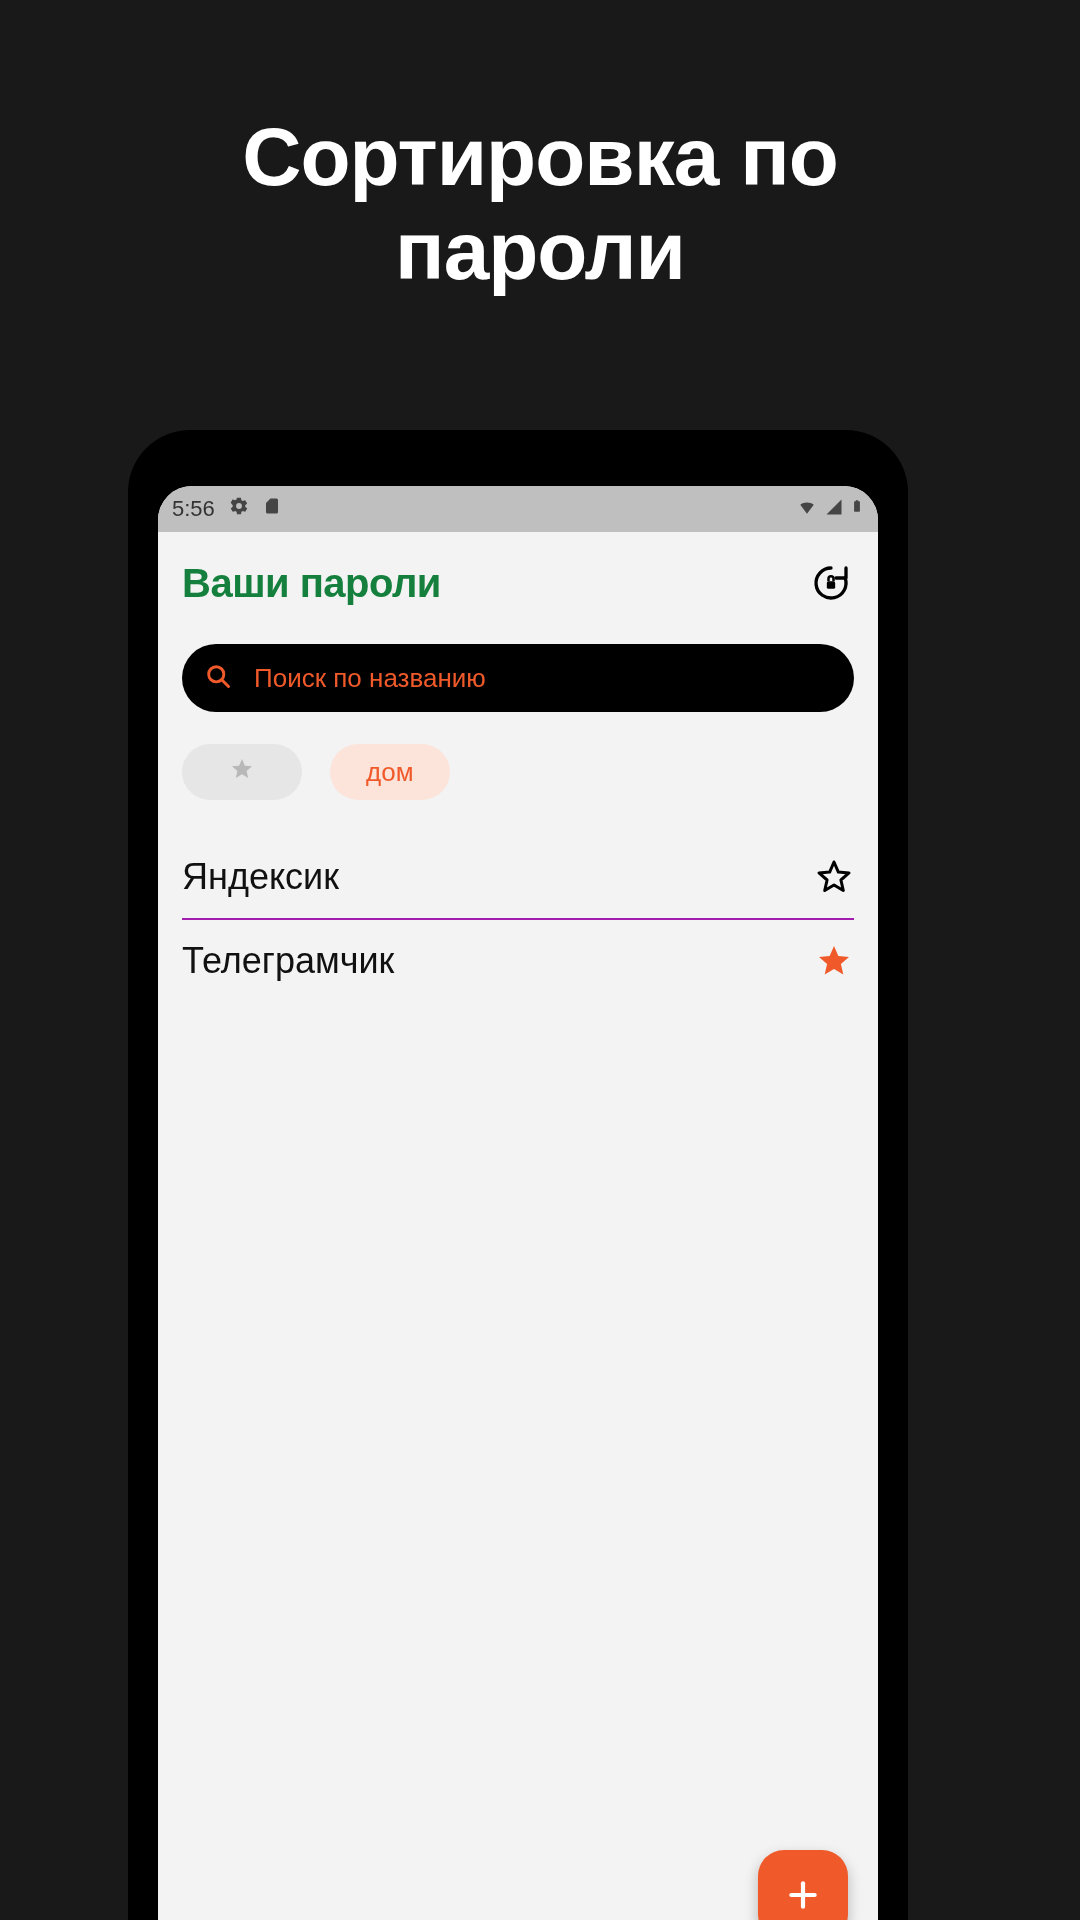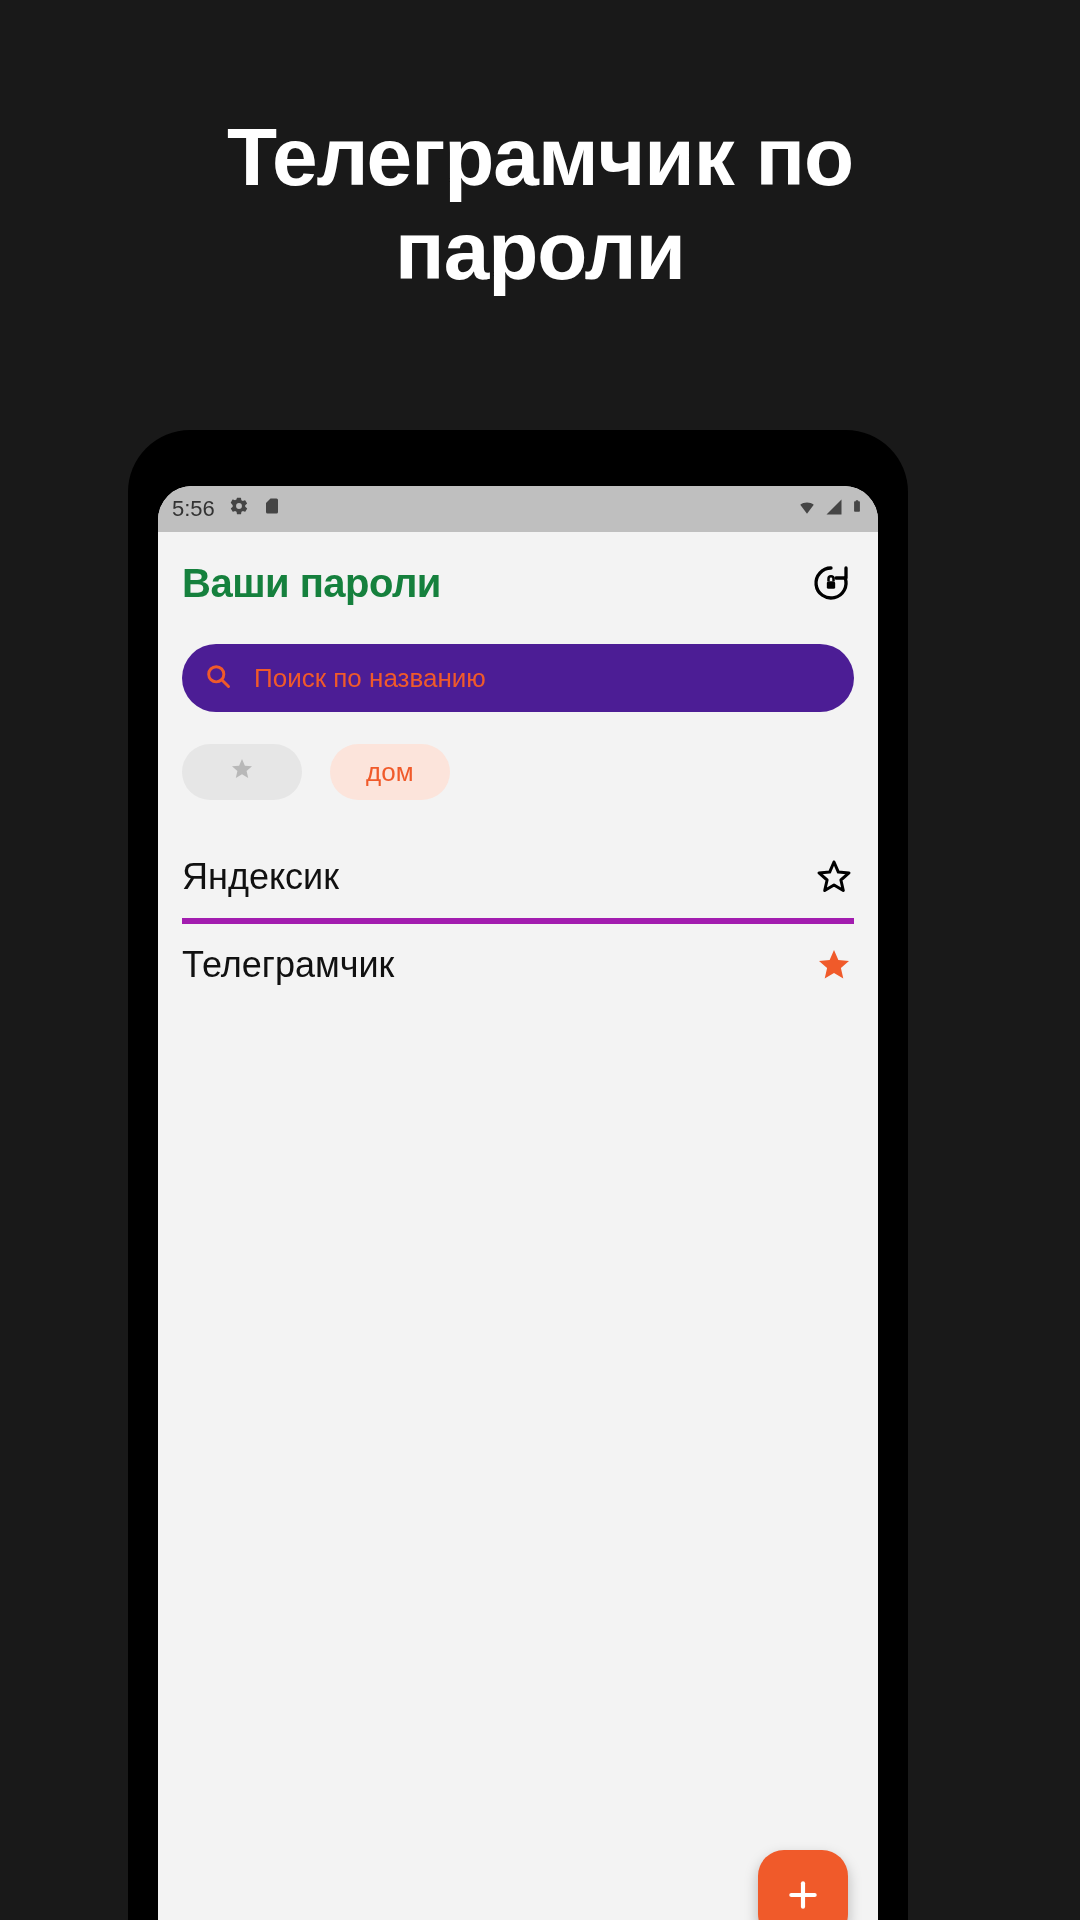--- a/index.html
+++ b/index.html
@@ -65,21 +65,21 @@
   }
   .lock-btn {
     margin-left: auto;
     width: 46px;
     height: 46px;
     display: flex;
     align-items: center;
     justify-content: center;
   }
   .search-box {
-    background: #4c1d95;
+    background: #000000;
     border-radius: 36px;
     height: 68px;
     display: flex;
     align-items: center;
     padding: 0 22px;
     gap: 22px;
   }
   .search-placeholder {
     color: #f05a2a;
     font-size: 26px;
@@ -108,21 +108,21 @@
   .tag-chip.active {
     background: #fce4db;
     color: #f05a2a;
   }
   .list { padding-top: 6px; }
   .list-item {
     display: flex;
     align-items: center;
     padding: 20px 0;
   }
-  .list-item + .list-item { border-top: 6px solid #a21caf; }
+  .list-item + .list-item { border-top: 2px solid #a21caf; }
   .item-name {
     font-size: 36px;
     font-weight: 500;
     color: #111;
   }
   .star-btn {
     margin-left: auto;
     width: 40px;
     height: 40px;
     display: flex;
@@ -140,21 +140,21 @@
     display: flex;
     align-items: center;
     justify-content: center;
     box-shadow: 0 6px 14px rgba(0,0,0,0.25);
   }
 </style>
 </head>
 <body>
 
 <div class="promo-title">
-  <span>Телеграмчик по</span><br>
+  <span>Сортировка по</span><br>
   <span>пароли</span>
 </div>
 
 <div class="device-frame">
   <div class="screen">
 
     <div class="status-bar">
       <div class="status-left">
         <span class="status-time">5:56</span>
         <span>

